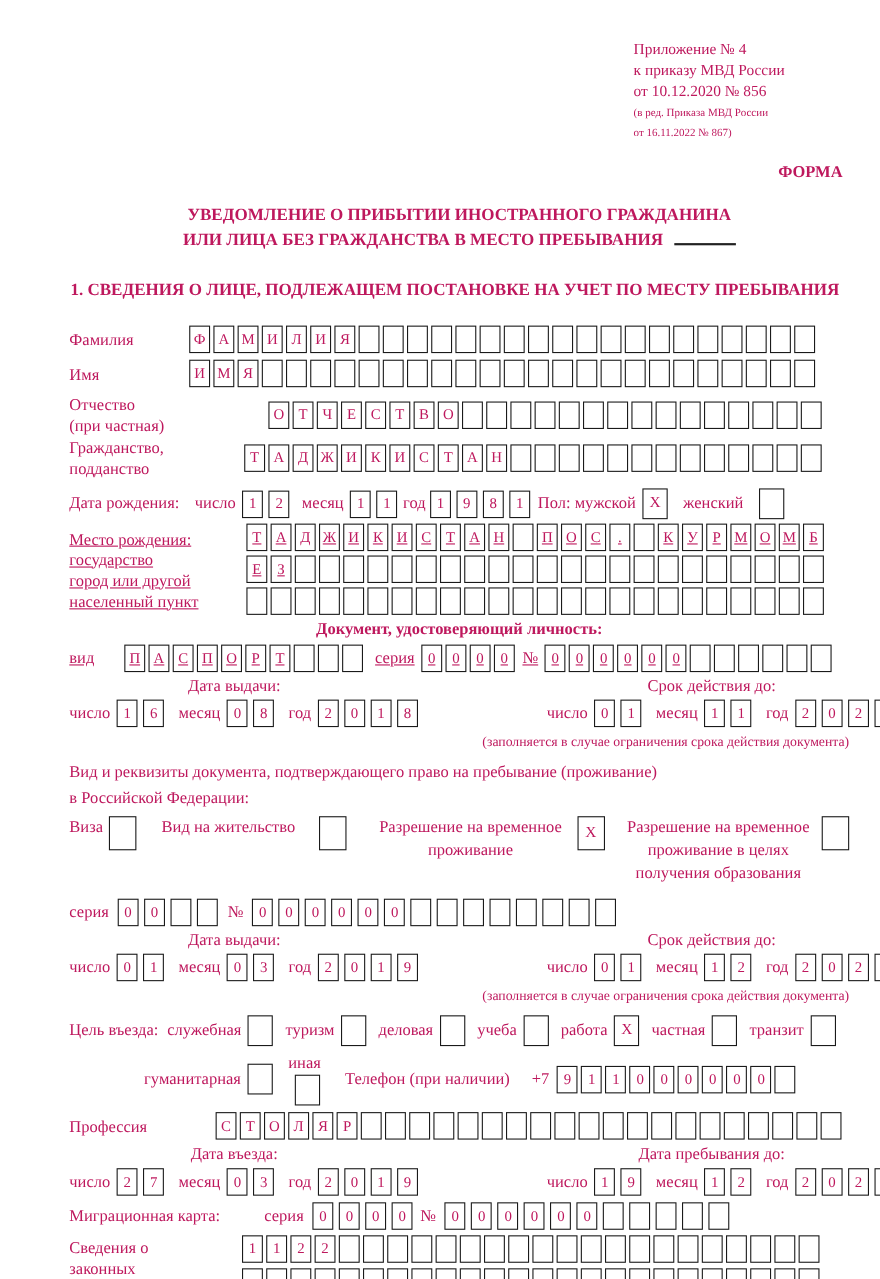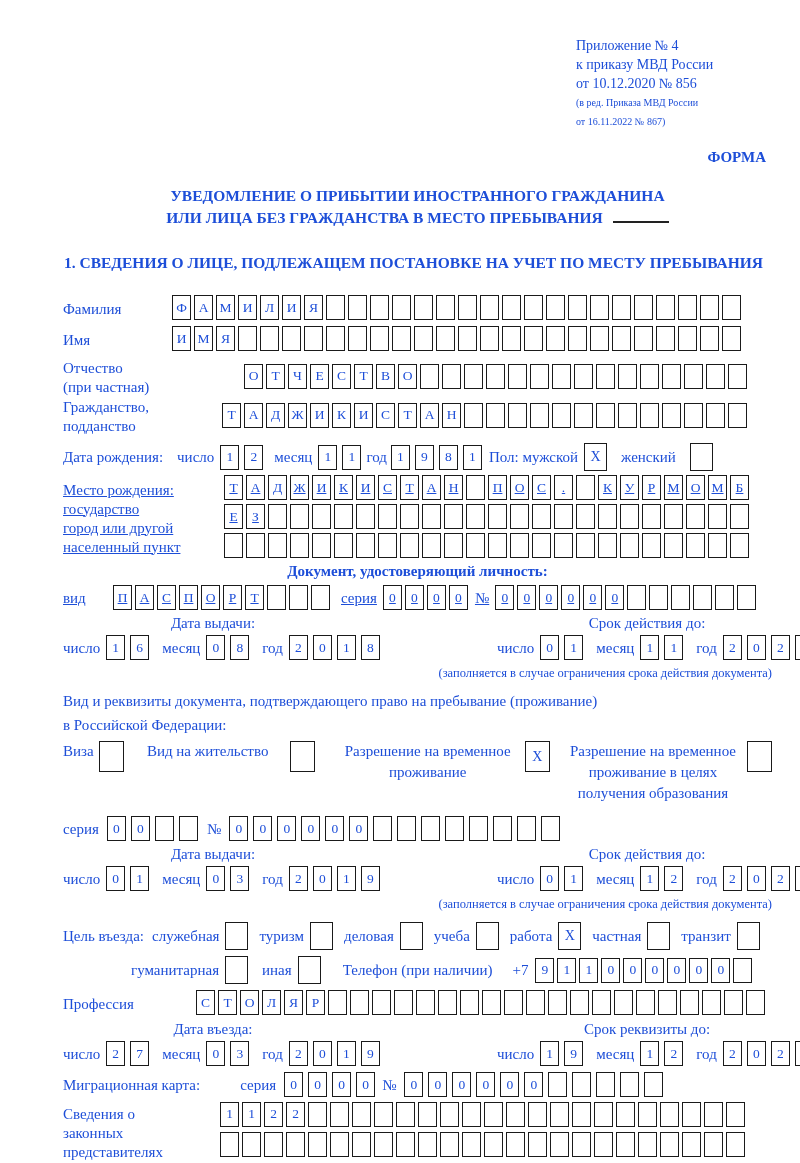--- a/index.html
+++ b/index.html
@@ -1,17 +1,17 @@
 <!DOCTYPE html>
 <html><head>
 <meta charset="utf-8">
 <style>
   html,body{margin:0;padding:0;background:#888;}
   .page{
-    width:800px;height:1163px;background:#fff;color:#1d4ed8;
+    width:800px;height:1163px;background:#fff;color:#be185d;
     font-family:"Liberation Serif","DejaVu Serif",serif;
     font-size:15px;line-height:20px;
     box-sizing:border-box;padding:36px 28px 20px 63px;
     position:relative;margin:0 auto;overflow:hidden;
   }
   .hdr{margin-left:auto;width:196px;}
   .hdr .h1{font-size:14px;line-height:19px;}
   .hdr .h2{font-size:10px;line-height:18px;margin-top:1px;}
   .forma{font-weight:bold;text-align:right;padding-right:6px;margin-top:16px;font-size:15px;}
   .title{font-weight:bold;text-align:center;font-size:15.5px;line-height:22px;margin-top:18px;}
@@ -531,21 +531,21 @@
     <span class="opt" style="margin-right:0;">
         <span>транзит</span>
         <span class="chk"></span>
       </span>
   </div>
   <div class="purpose-row" style="margin-left:68px;margin-top:6px;">
     <span class="opt" style="margin-right:14px;">
         <span>гуманитарная</span>
         <span class="chk"></span>
       </span>
-    <span class="opt" style="margin-right:22px;">
+    <span class="opt" style="margin-right:22px;flex-direction:column;">
         <span>иная</span>
         <span class="chk"></span>
       </span>
     <span style="margin-right:20px;">Телефон (при наличии)</span>
     <span style="margin-right:7px;">+7</span>
     <span class="cells">
         <span class="cell">9</span>
         <span class="cell">1</span>
         <span class="cell">1</span>
         <span class="cell">0</span>
@@ -607,21 +607,21 @@
         <span class="lbl ml">год</span>
         <span class="cells sp">
             <span class="cell">2</span>
             <span class="cell">0</span>
             <span class="cell">1</span>
             <span class="cell">9</span>
           </span>
       </div>
     </div>
     <div class="dates-col2">
-      <div class="dates-title">Срок реквизиты до:</div>
+      <div class="dates-title">Дата пребывания до:</div>
       <div class="dgroup">
         <span class="lbl">число</span>
         <span class="cells sp">
             <span class="cell">1</span>
             <span class="cell">9</span>
           </span>
         <span class="lbl ml">месяц</span>
         <span class="cells sp">
             <span class="cell">1</span>
             <span class="cell">2</span>

